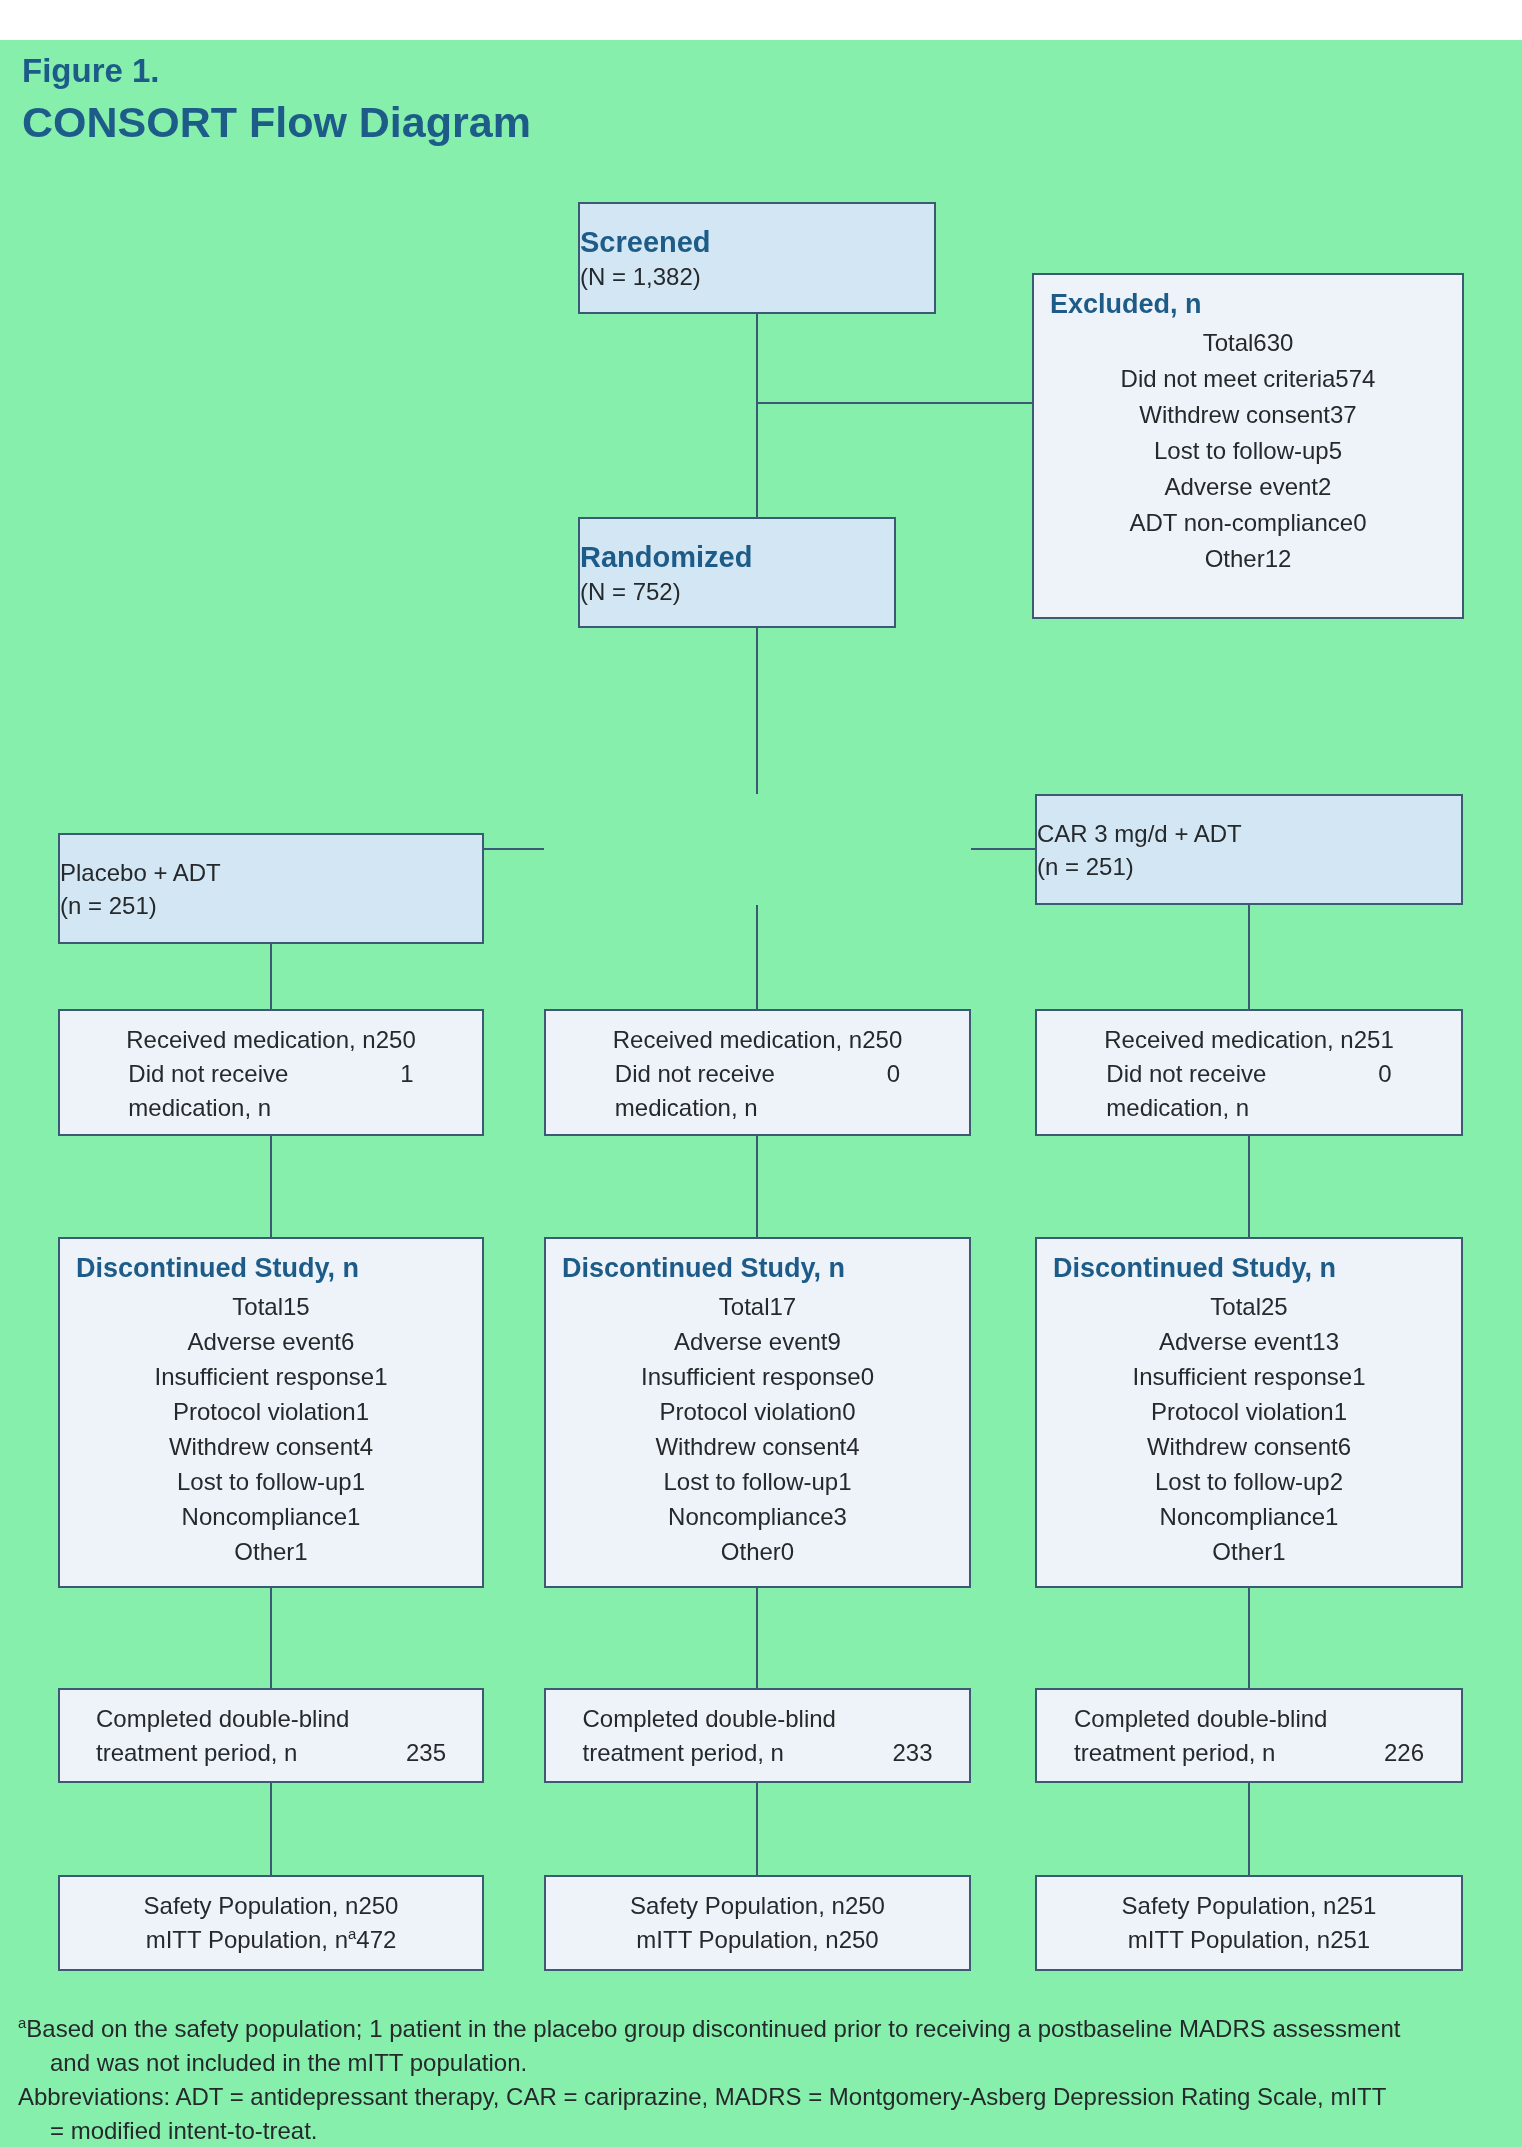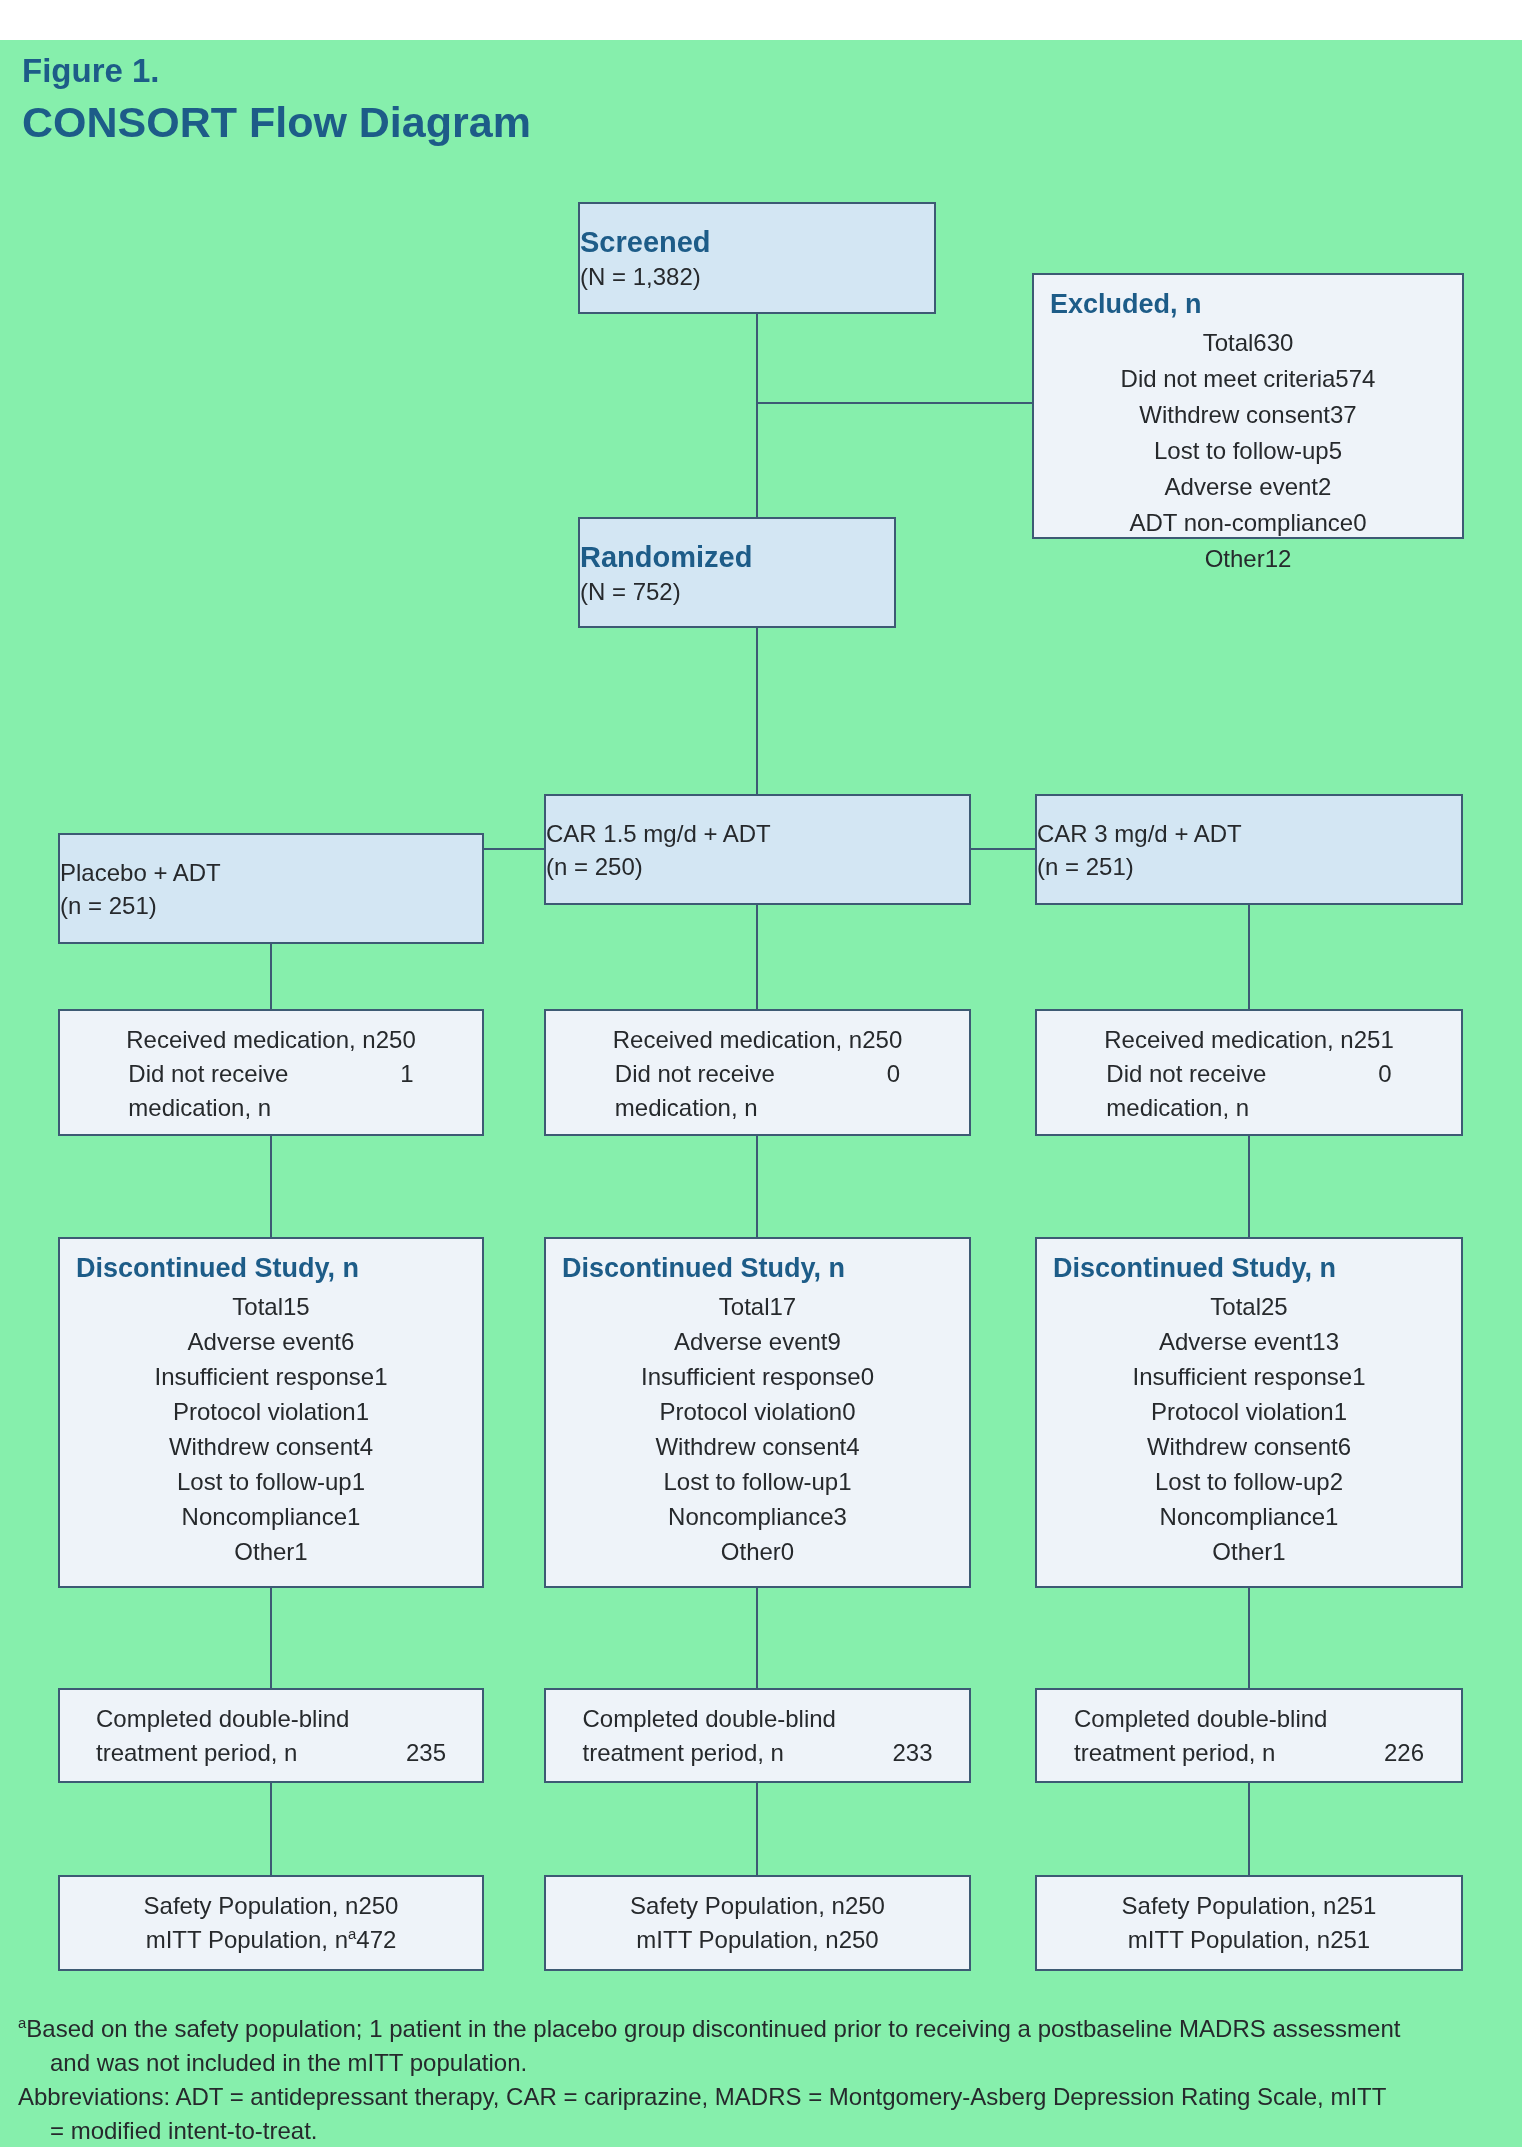--- a/index.html
+++ b/index.html
@@ -79,21 +79,21 @@
 
   <div class="line v" style="left:270px;top:1743px;height:92px"></div>
   <div class="line v" style="left:756px;top:1743px;height:92px"></div>
   <div class="line v" style="left:1248px;top:1743px;height:92px"></div>
 
   <div class="box strong center" style="left:578px;top:162px;width:358px;height:112px;">
     <div class="box-title">Screened</div>
     <div class="box-sub">(N = 1,382)</div>
   </div>
 
-  <div class="box light list" style="left:1032px;top:233px;width:432px;height:266px;">
+  <div class="box light list" style="left:1032px;top:233px;width:432px;height:346px;">
     <div class="list-title">Excluded, n</div>
     <div class="rows">
 
         <div class="row">
           <span class="lbl">Total</span>
           <span class="val">630</span>
         </div>
 
         <div class="row">
           <span class="lbl">Did not meet criteria</span>
@@ -209,24 +209,20 @@
           <span class="val">250</span>
         </div>
 
         <div class="row">
           <span class="lbl"><span>mITT Population, n</span><sup>a</sup></span>
           <span class="val">472</span>
         </div>
       </div>
   </div>
 
-  <div class="box strong center" style="left:544px;top:754px;width:427px;height:111px;">
-    <div class="arm-title">CAR 1.5 mg/d + ADT</div>
-    <div class="arm-sub">(n = 250)</div>
-  </div>
   <div class="box light list med" style="left:544px;top:969px;width:427px;height:127px;">
     <div class="rows">
 
         <div class="row top">
           <span class="lbl">Received medication, n</span>
           <span class="val">250</span>
         </div>
 
         <div class="row top">
           <span class="lbl">Did not receive medication, n</span>

